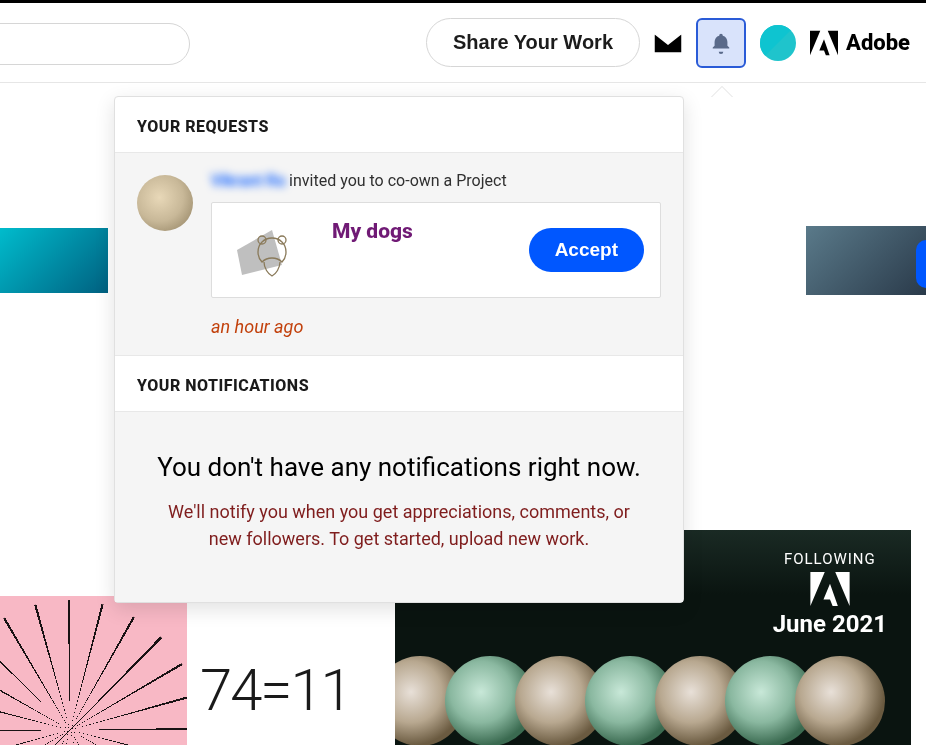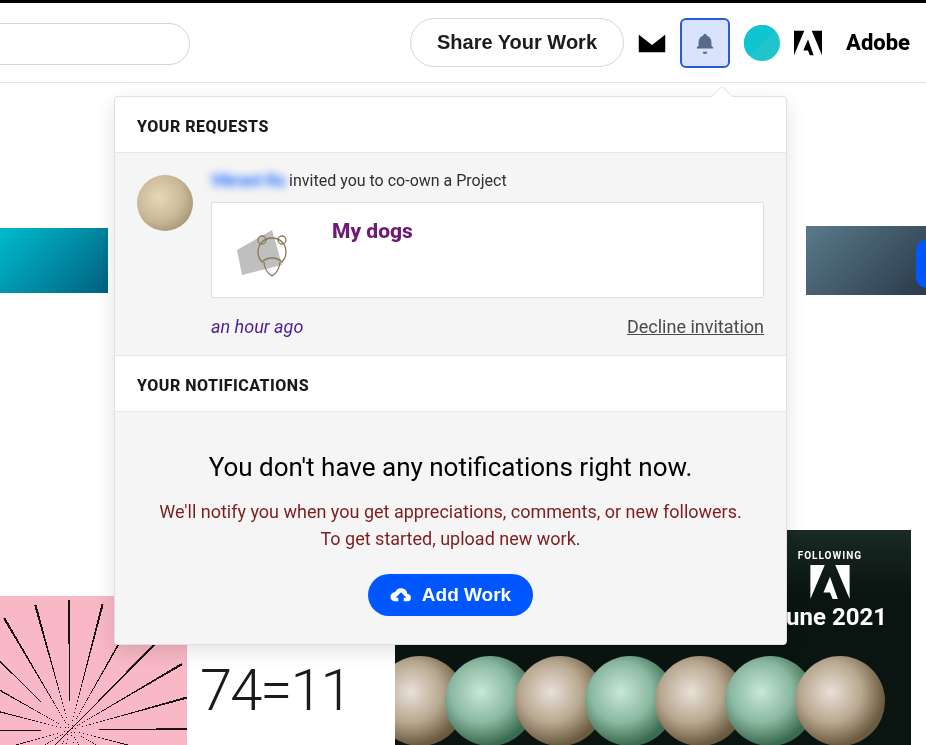--- a/index.html
+++ b/index.html
@@ -93,21 +93,21 @@
       content:'';
       position:absolute;
       top:0; left:0;
       border-style:solid;
       border-width:36px 36px 0 0;
       border-color:#0ec4d0 transparent transparent transparent;
     }
     .adobe-logo {
       display: flex;
       align-items: center;
-      gap: 24px;
+      gap: 8px;
     }
     .adobe-logo svg {
       width: 28px;
       height: 26px;
     }
     .adobe-logo span {
       font-weight: 800;
       font-size: 22px;
       color: #000;
     }
@@ -180,22 +180,22 @@
     .card-right .following {
       position:absolute;
       top:20px; right:24px;
       color:#fff;
       display:flex;
       flex-direction:column;
       align-items:center;
       gap:4px;
     }
     .card-right .following .txt {
-      font-size:10px;
-      font-weight:700;
+      font-size:15px;
+      font-weight:400;
       letter-spacing:1px;
     }
     .card-right .following svg { width:56px; height:34px; fill:#fff; }
     .card-right .following .date {
       font-size:24px;
       font-weight:700;
     }
     .succulents {
       position:absolute;
       left:0; right:0; bottom:0;
@@ -211,21 +211,21 @@
       margin-left:-20px;
       margin-top:20px;
     }
     .succ:nth-child(odd){ background: radial-gradient(circle at 40% 40%, #e8e0d8, #b8a890 40%, #6a5a40 70%); }
 
     
     .dropdown {
       position: absolute;
       top: 96px;
       left: 114px;
-      width: 673px;
+      width: 570px;
       background: #fff;
       border: 1px solid #e0e0e0;
       border-radius: 4px;
       box-shadow: 0 6px 20px rgba(0,0,0,0.12);
     }
     .dropdown::before {
       content:'';
       position:absolute;
       top:-10px;
       left: 596px;
@@ -305,21 +305,21 @@
       cursor:pointer;
     }
     .req-footer {
       display:flex;
       justify-content:space-between;
       margin-top: 18px;
       padding-left: 74px;
       font-size: 18px;
     }
     .req-time {
-      color:#4c1d95;
+      color:#c2410c;
       font-style: italic;
     }
     .decline {
       color:#4a4a4a;
       text-decoration: underline;
       cursor:pointer;
     }
     .notif-empty {
       background:#f5f5f5;
       padding: 40px 40px 28px;
@@ -437,32 +437,26 @@
           <div class="proj-thumb">
             <svg viewBox="0 0 80 60">
               <path d="M5 30 L40 10 L50 45 L10 55 Z" fill="#bfbfbf"></path>
               <path d="M40 18c8 0 14 6 14 14 0 4-2 8-4 10-2-2-6-4-10-4-4 0-8 2-10 4-2-2-4-6-4-10 0-8 6-14 14-14z" fill="none" stroke="#8a7a5a" stroke-width="1.3"></path>
               <path d="M32 42c0 6 4 12 8 14 4-2 8-8 8-14" fill="none" stroke="#8a7a5a" stroke-width="1.3"></path>
               <circle cx="30" cy="20" r="4" fill="none" stroke="#8a7a5a" stroke-width="1.3"></circle>
               <circle cx="50" cy="20" r="4" fill="none" stroke="#8a7a5a" stroke-width="1.3"></circle>
             </svg>
           </div>
           <div class="proj-title">My dogs</div>
+          <button class="accept-btn">Accept</button>
         </div>
       </div>
     </div>
     <div class="req-footer">
       <span class="req-time">an hour ago</span>
-      <span class="decline">Decline invitation</span>
     </div>
   </div>
   <div class="section-header">YOUR NOTIFICATIONS</div>
   <div class="notif-empty">
     <h3>You don't have any notifications right now.</h3>
     <p>We'll notify you when you get appreciations, comments, or new followers. To get started, upload new work.</p>
-    <button class="add-work">
-      <svg viewBox="0 0 24 20">
-          <path d="M19 9a7 7 0 00-13.5-2A5 5 0 005 17h4v-4H6l6-6 6 6h-3v4h4a4 4 0 000-8z"></path>
-        </svg>
-      <span>Add Work</span>
-    </button>
   </div>
 </div>
 
 </body></html>

